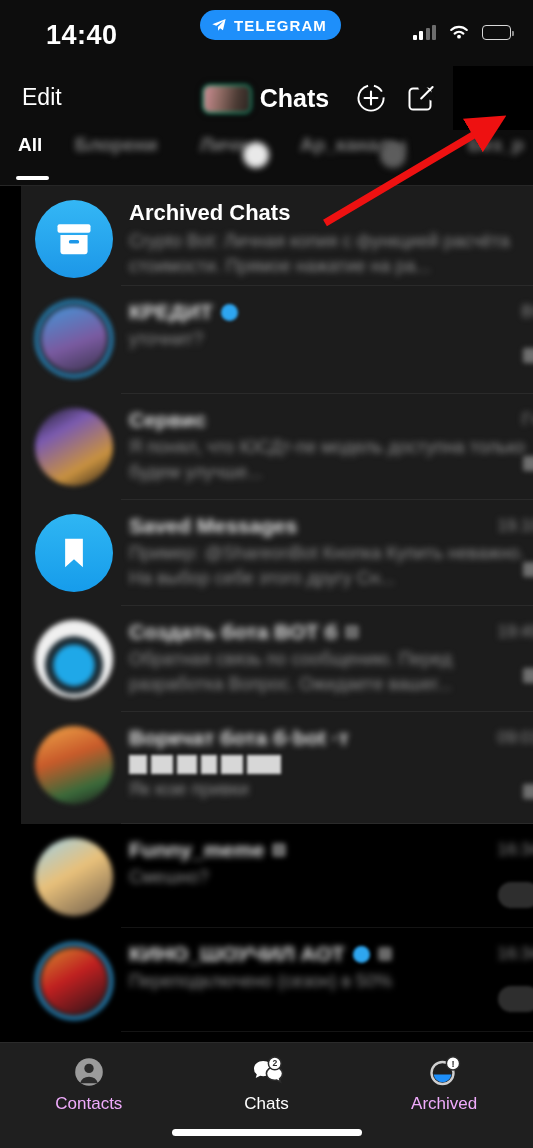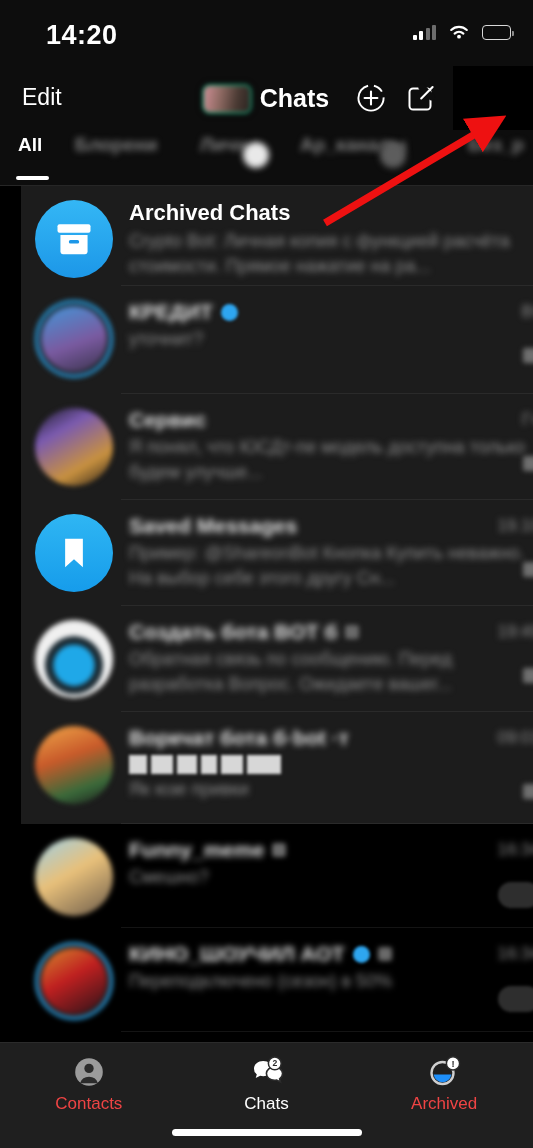--- a/index.html
+++ b/index.html
@@ -190,39 +190,45 @@
     background: rgba(32,32,32,0.96);
     border-top: 1px solid #2b2b2b;
     display: flex; align-items: flex-start; padding-top: 12px;
   }
   .tab {
     flex: 1 1 33.33%;
     display: flex; flex-direction: column;
     align-items: center; gap: 5px;
   }
   .tab .ticon { width: 34px; height: 34px; position: relative; display: block; }
-  .tab .tlabel { font-size: 17px; color: #ef4444; }
+  .tab .tlabel { font-size: 17px; color: #f0abfc; }
   .tab.active .tlabel { color: #fff; }
   .home-indicator {
     position: absolute; left: 50%; transform: translateX(-50%);
     bottom: 12px; width: 190px; height: 7px;
     background: #fff; border-radius: 4px;
   }
 
   
   .arrow { position: absolute; left: 0; top: 0; width: 533px; height: 1148px; pointer-events: none; }
 </style>
 </head>
 <body>
 
 <div id="screen">
 
   <div class="statusbar">
-    <div class="sb-time">14:20</div>
-
+    <div class="sb-time">14:40</div>
+
+    <div class="tg-pill">
+      <svg class="plane" viewBox="0 0 24 24">
+        <path d="M22 3L2 11l6 2.2L19 6l-8.6 9.1.3 5.4 3-3.7 4.2 3.1z" fill="#fff"></path>
+      </svg>
+      <span class="lbl">TELEGRAM</span>
+    </div>
 
     <div class="sb-right">
       <span class="bars">
           <i></i>
           <i></i>
           <i></i>
           <i></i>
         </span>
       <svg width="24" height="17" viewBox="0 0 24 17">
         <path d="M12 14.6a1.9 1.9 0 100-3.8 1.9 1.9 0 000 3.8z" fill="#fff"></path>

